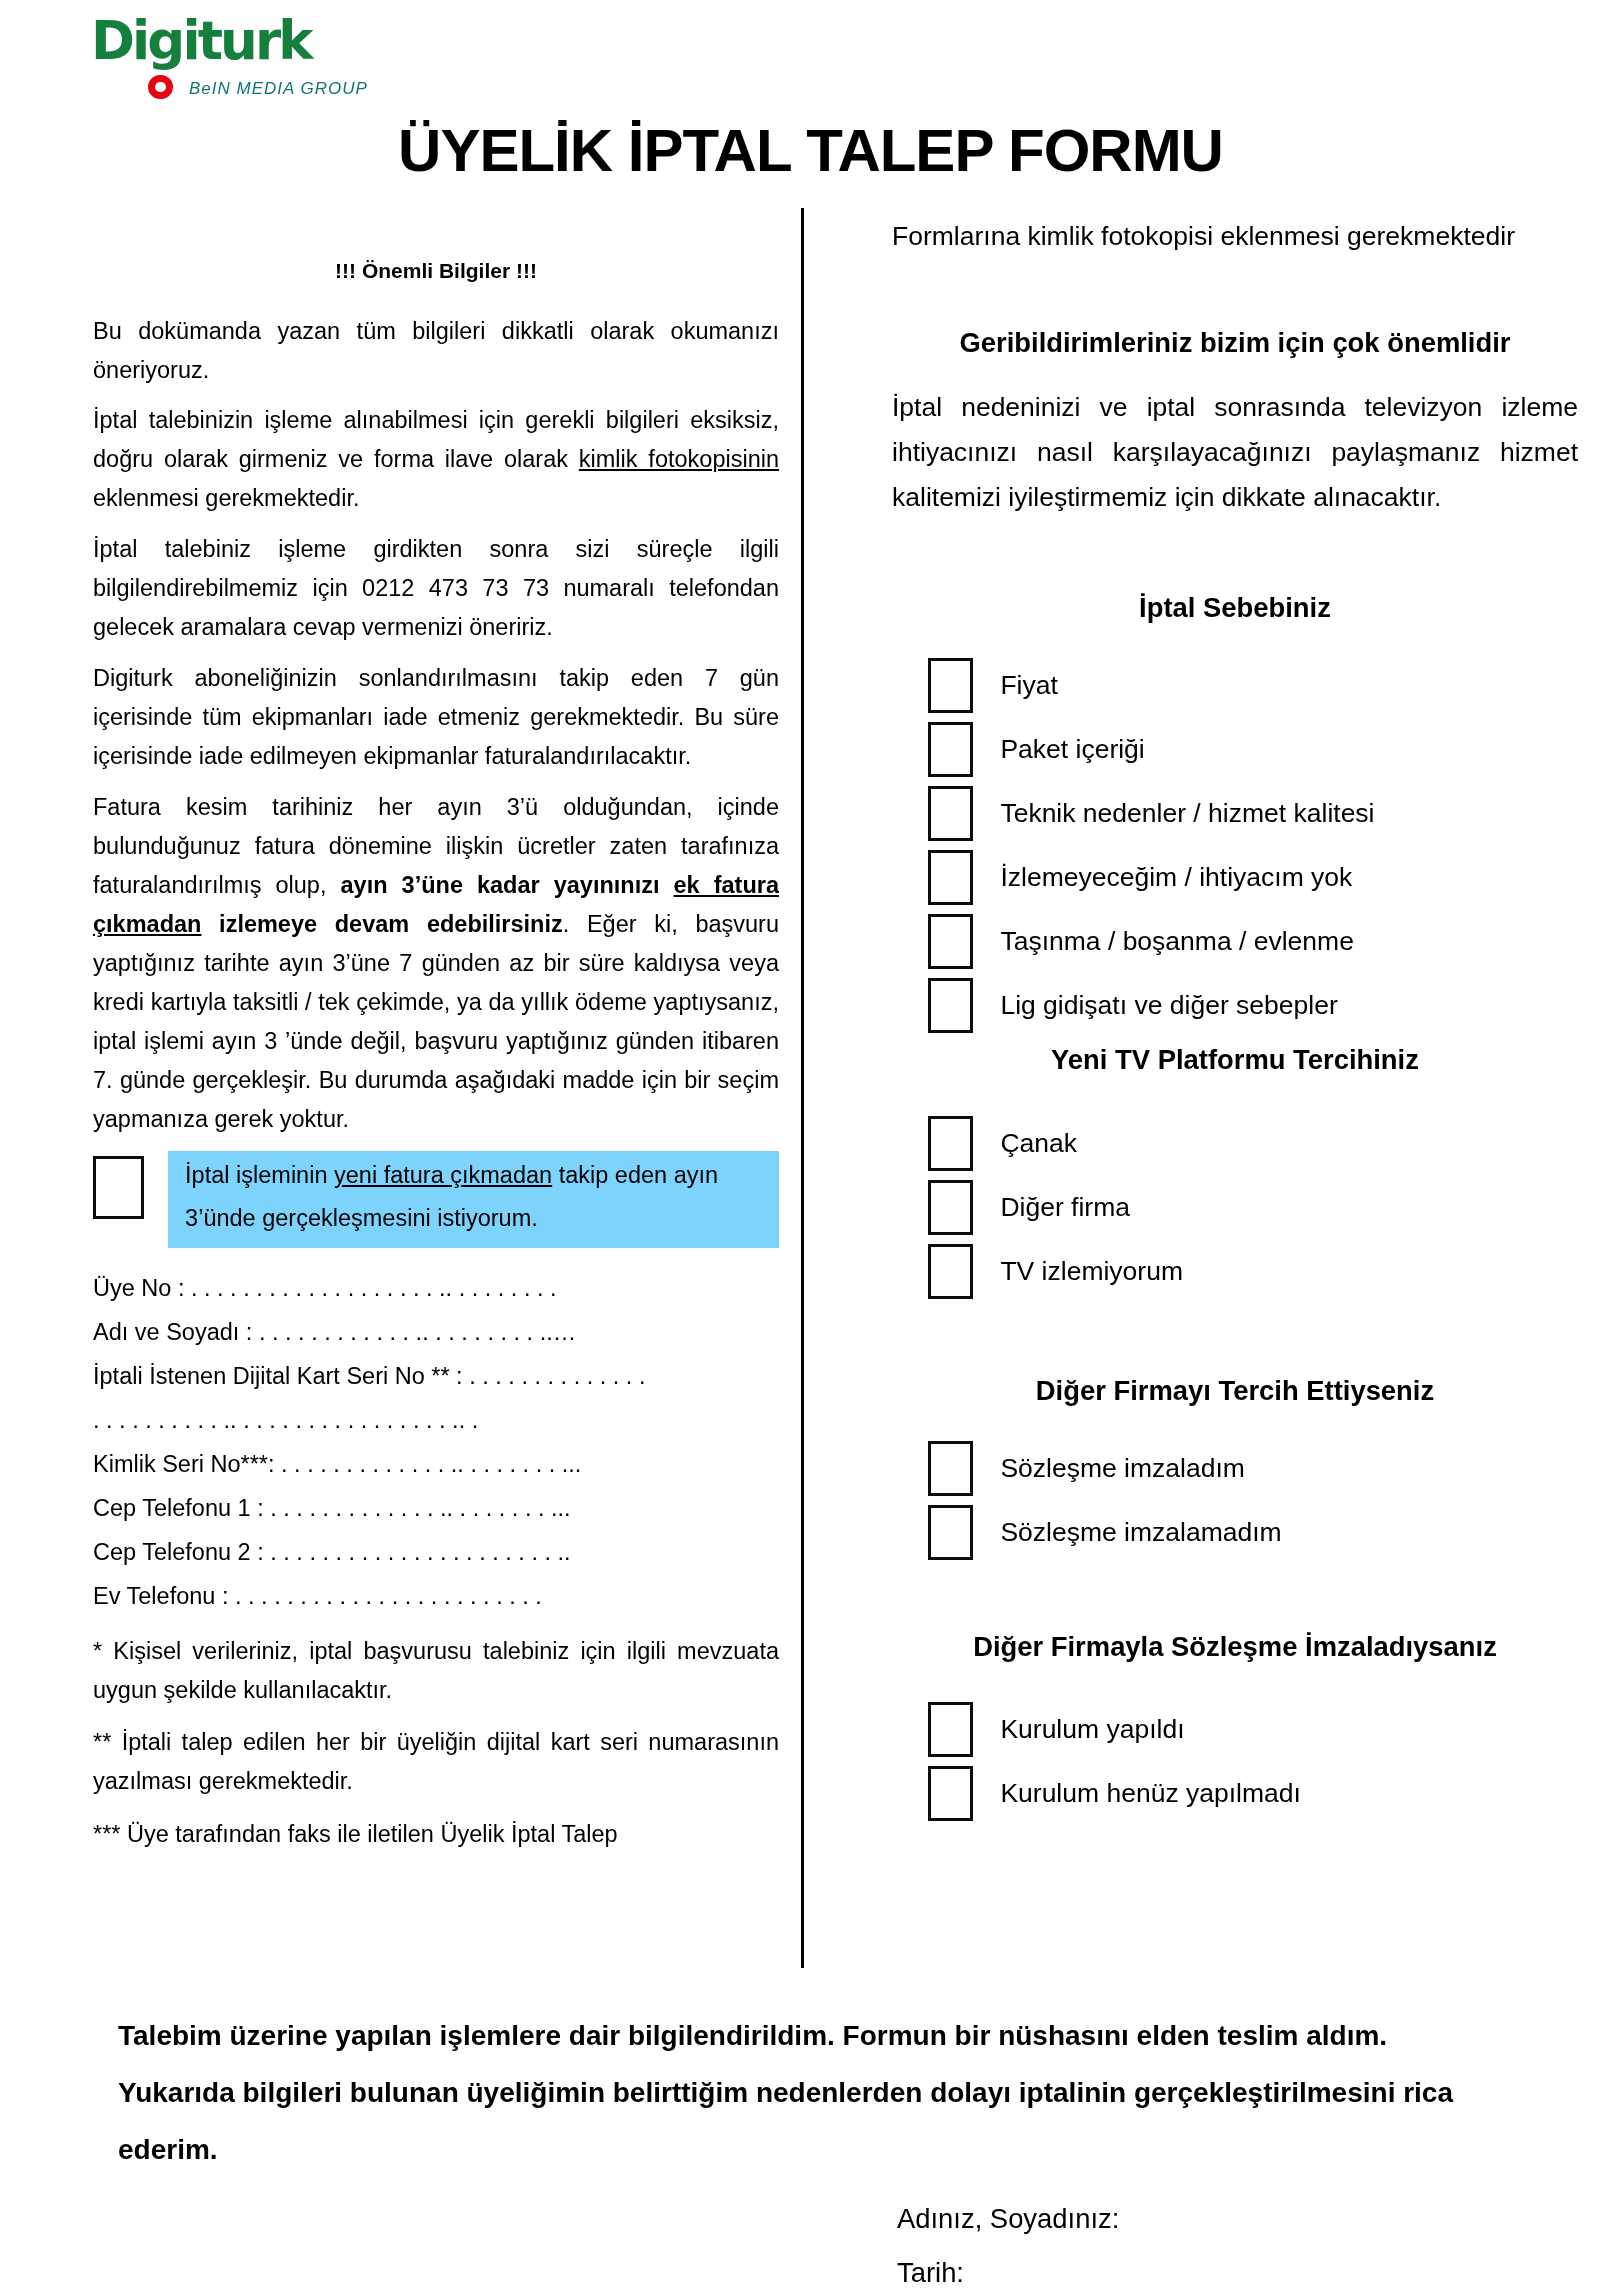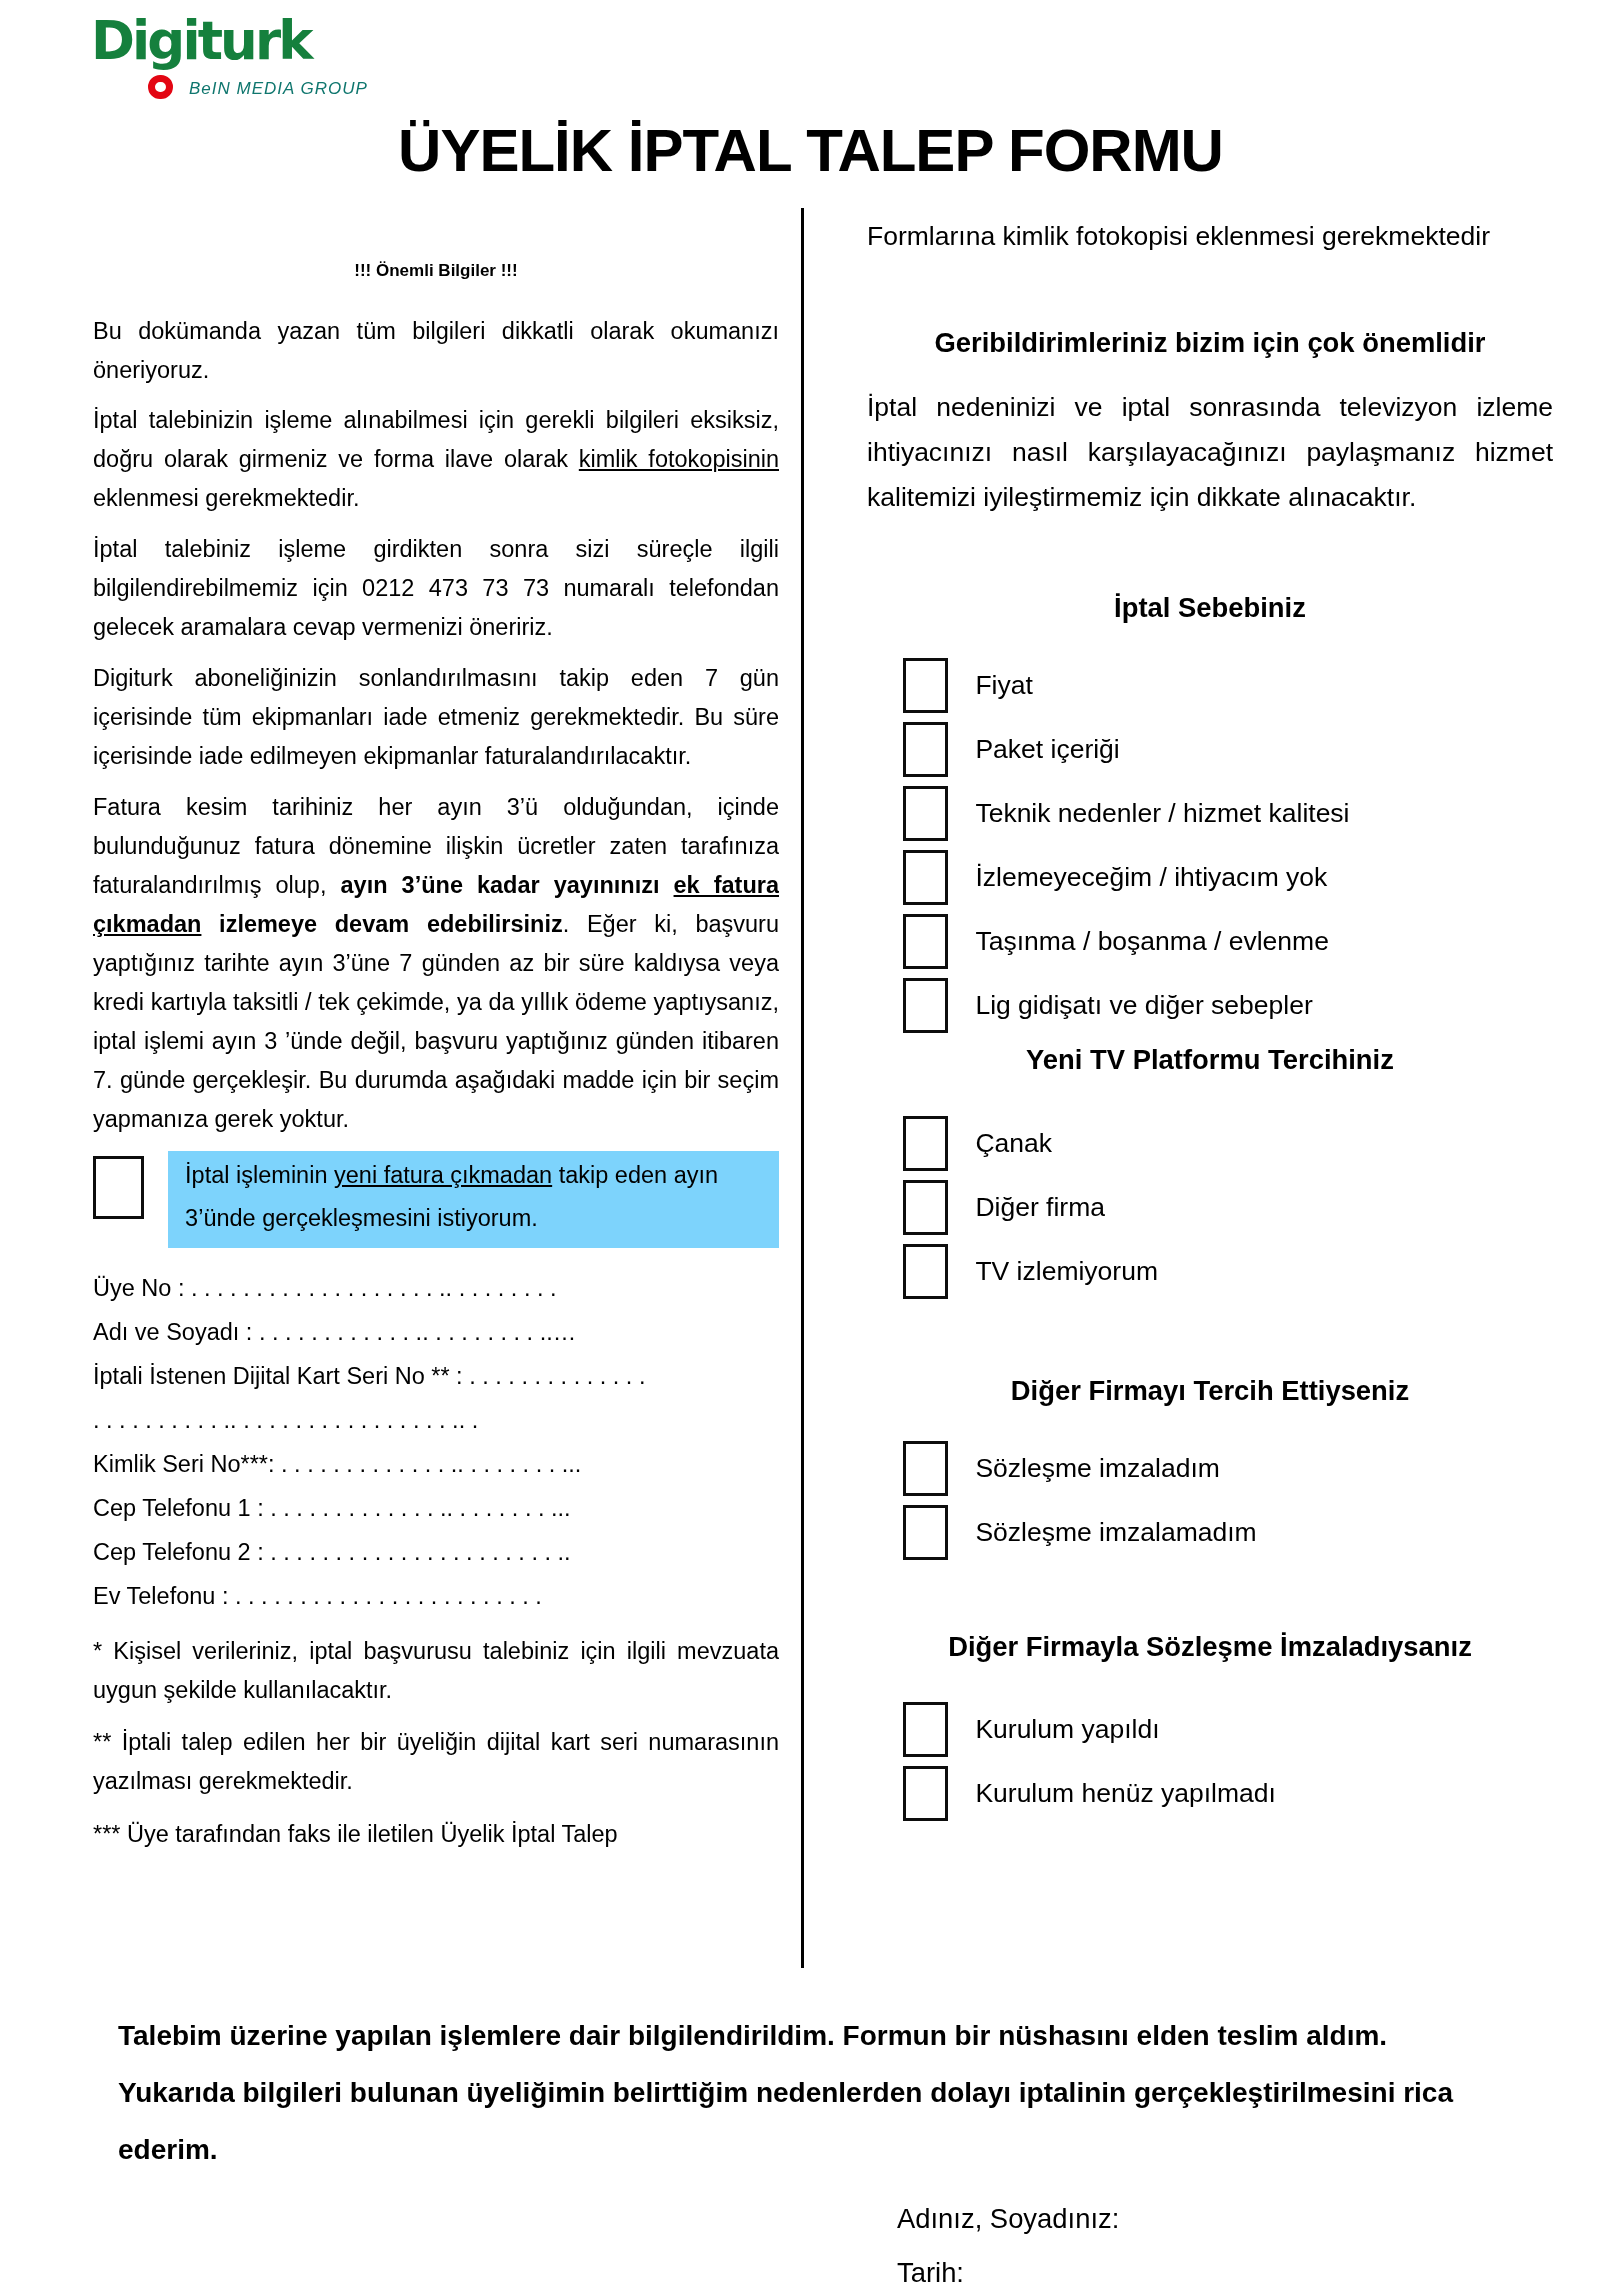--- a/index.html
+++ b/index.html
@@ -34,35 +34,35 @@
 
   
   .divider{position:absolute;left:801px;top:208px;width:2.9px;height:1760px;background:#000;}
 
   
   .col-left{
     position:absolute;left:93px;top:251px;width:686px;height:1721px;overflow:hidden;
     font-size:23.5px;line-height:39px;
   }
   .col-left p{margin:0 0 11.8px;text-align:justify;}
-  .lh{font-weight:700;text-align:center;margin:0 0 21.6px;font-size:17px;}
+  .lh{font-weight:700;text-align:center;margin:0 0 21.6px;font-size:21px;}
   .lh2{margin-top:11.8px;margin-bottom:17.6px;}
   .u{text-decoration:underline;}
   .b{font-weight:700;}
   .bu{font-weight:700;text-decoration:underline;}
 
   .optout{display:flex;align-items:flex-start;gap:23.5px;margin:9.8px 0 17.6px;}
   .cb-big{flex:0 0 auto;width:45px;height:57px;border:3.9px solid #0d0d0d;background:#fff;margin-top:5.9px;}
   .optout-text{background:#7dd3fc;padding:3.9px 17.6px 7.8px;text-align:left;line-height:43px;}
 
   .fields div{white-space:nowrap;overflow:hidden;line-height:44px;}
   .notes p{margin:13.7px 0 0;}
 
   
-  .col-right{position:absolute;left:867px;top:214px;width:686px;font-size:26.5px;line-height:45px;}
+  .col-right{position:absolute;left:892px;top:214px;width:686px;font-size:26.5px;line-height:45px;}
   .r-cont{margin:0;}
   .r-head{font-weight:700;text-align:center;margin:0;font-size:27.4px;}
   .mt-feedback{margin-top:61px;}
   .r-par{text-align:justify;margin:19.6px 0 0;}
   .mt-s1{margin-top:65px;margin-bottom:23.5px;}
   .mt-s2{margin-bottom:29px;}
   .mt-s3{margin-top:65px;margin-bottom:23.5px;}
   .mt-s4{margin-top:59px;margin-bottom:29px;}
   .opt{display:flex;align-items:center;gap:27.4px;height:64px;padding-left:36px;}
   .cb{flex:0 0 auto;width:39px;height:49px;border:3.9px solid #0d0d0d;background:#fff;}

